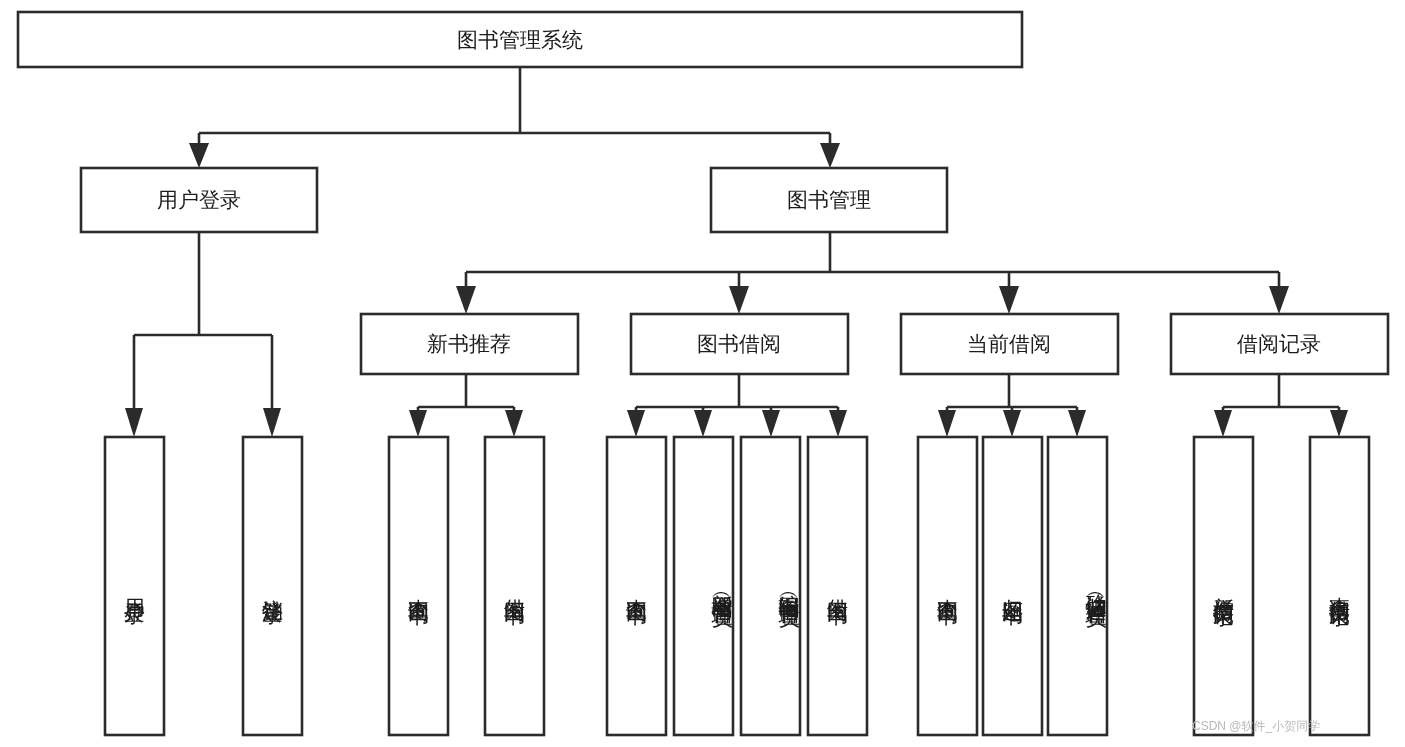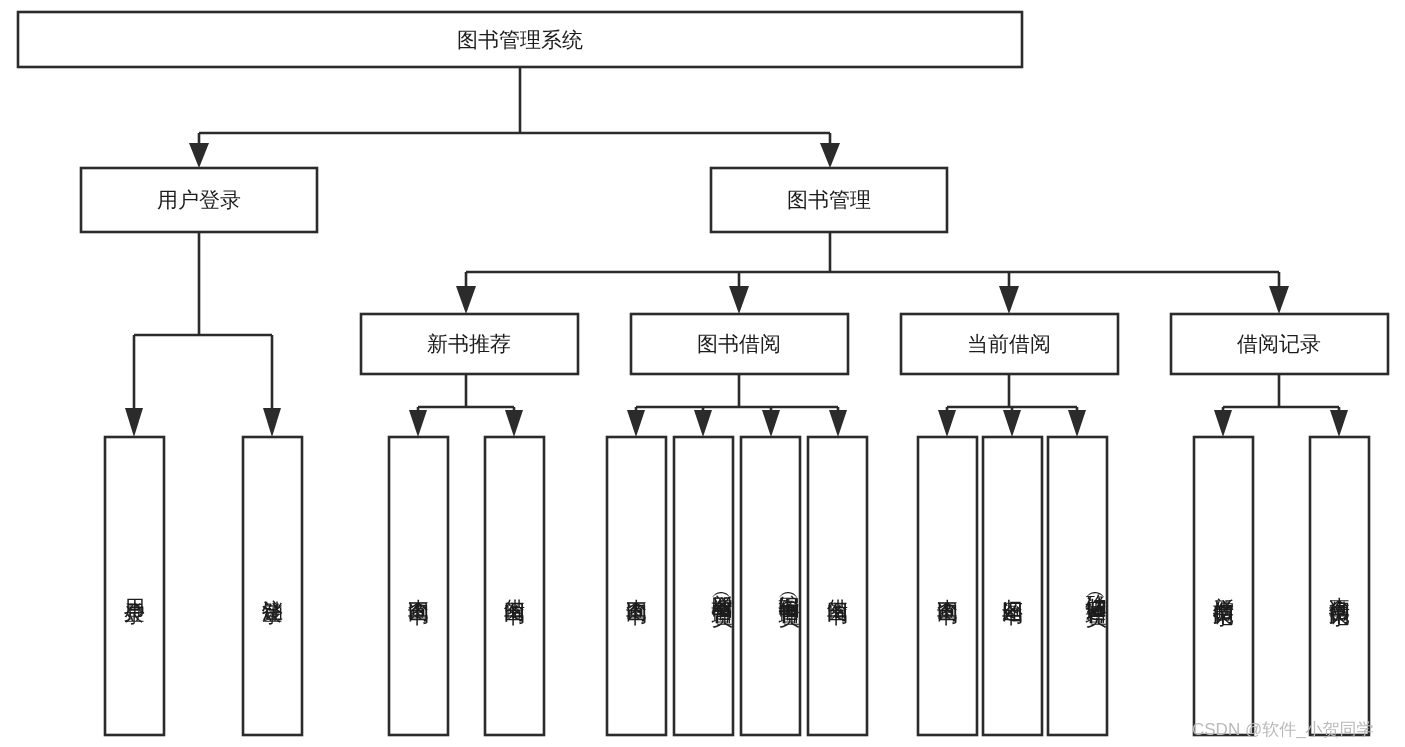--- a/index.html
+++ b/index.html
@@ -60,21 +60,21 @@
     letter-spacing: 2px;
     display: flex;
     align-items: center;
     justify-content: center;
     white-space: nowrap;
     pointer-events: none;
   }
   .watermark {
     position: absolute;
     font-family: "Liberation Sans", "DejaVu Sans", sans-serif;
-    font-size: 17px;
+    font-size: 12px;
     color: #b9b9b9;
     white-space: nowrap;
   }
 </style>
 </head>
 <body>
 
 <div id="chart-root">
 
   <svg class="flow" viewBox="0 0 1405 747">

